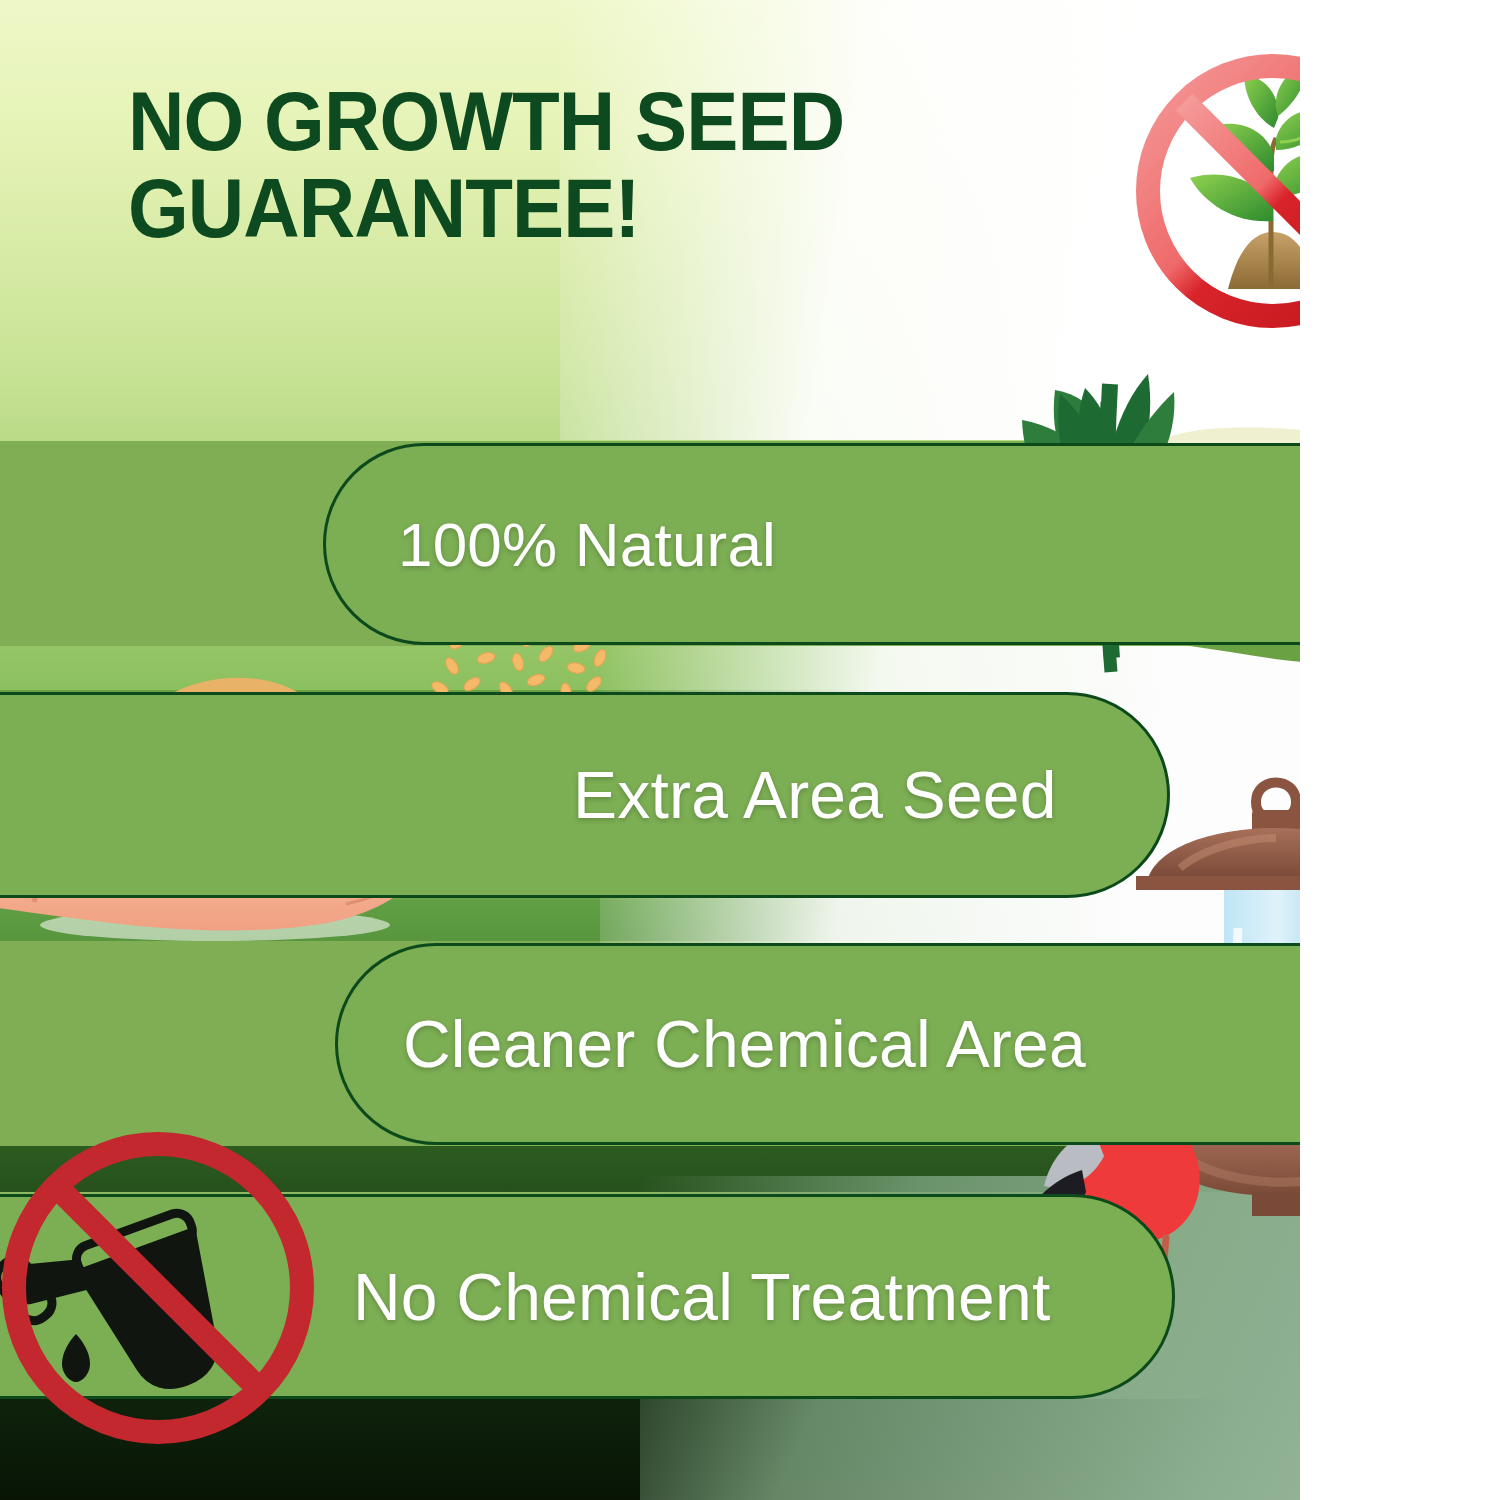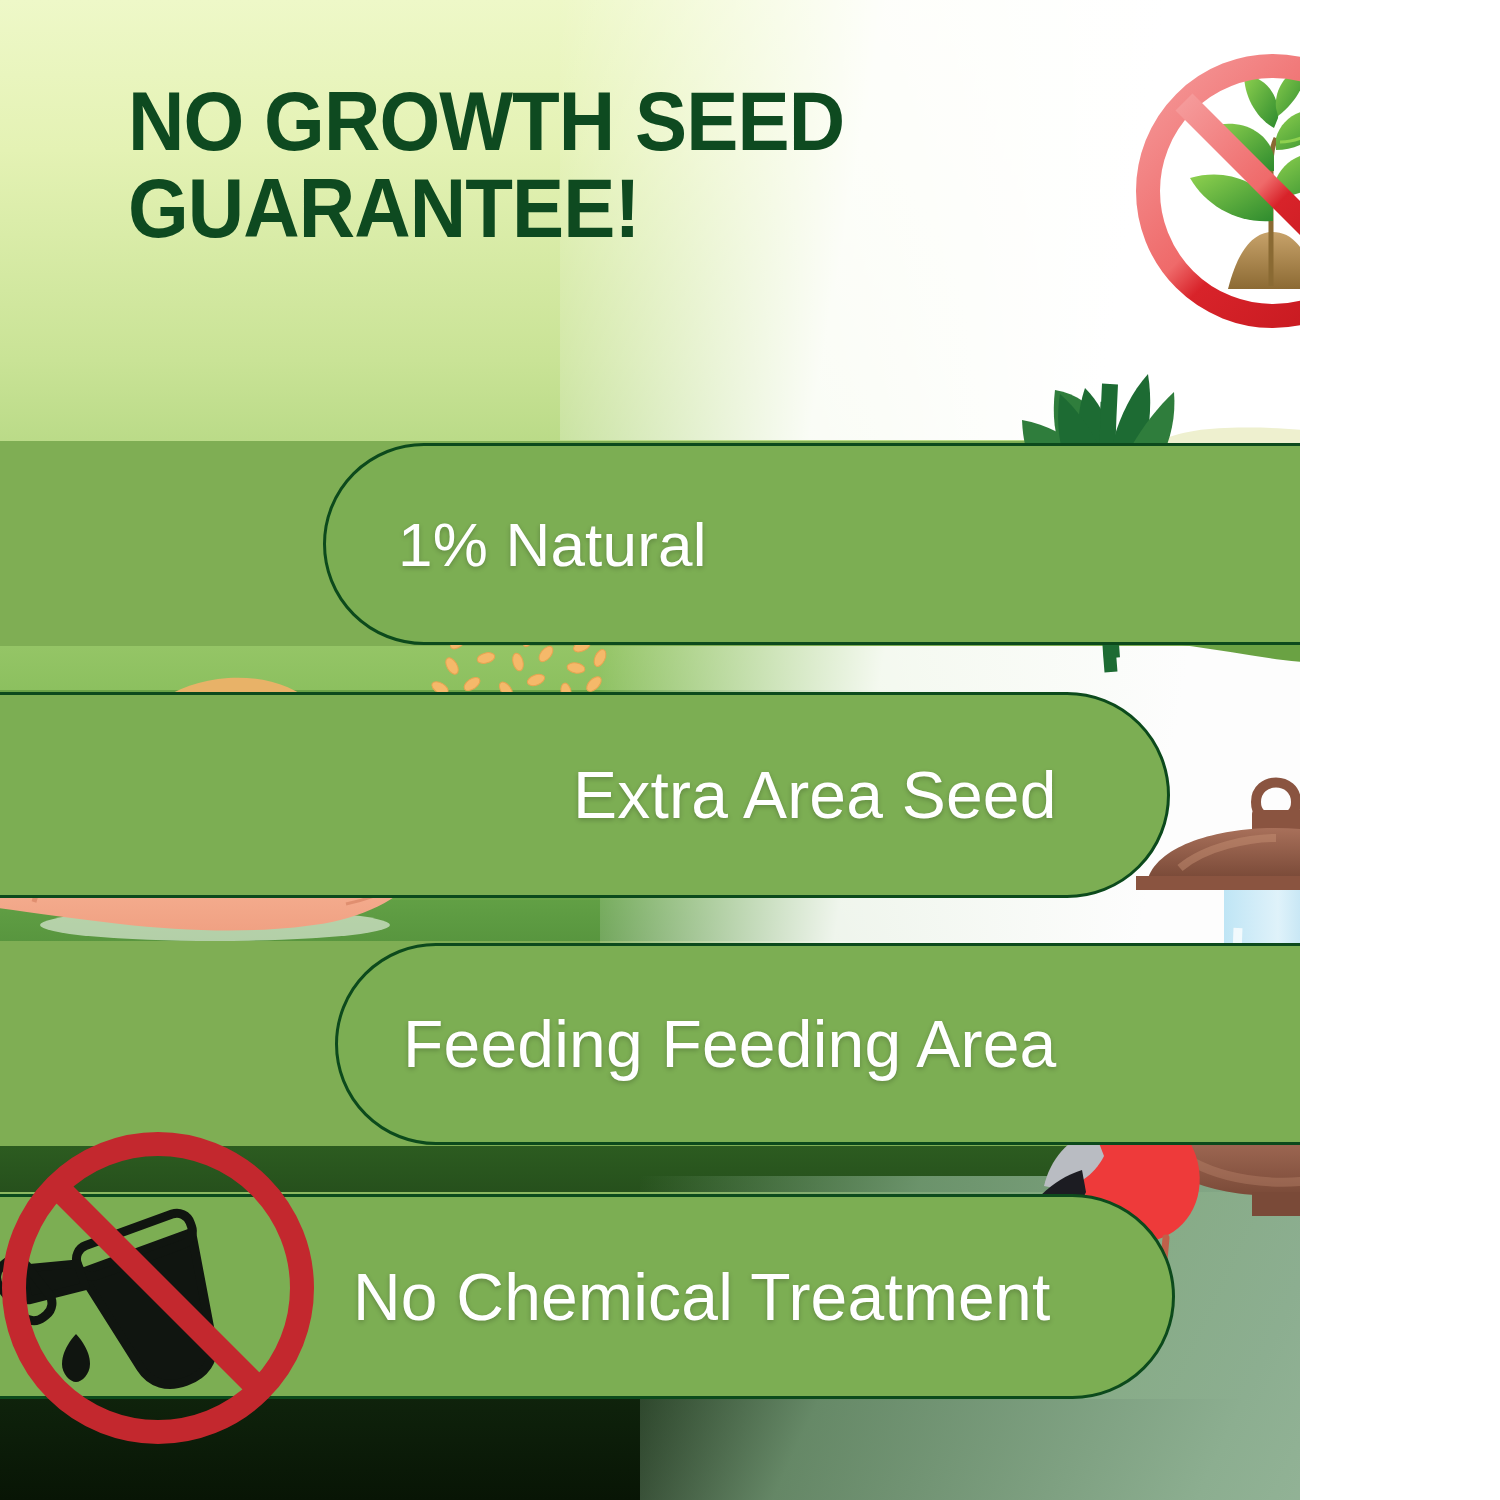--- a/index.html
+++ b/index.html
@@ -368,27 +368,27 @@
         <path d="M74 56 C110 40 150 44 176 64 C156 92 120 100 88 86 Z" fill="#b9bcc2"></path>
         <path d="M96 54 C124 46 152 50 172 62" stroke="#e4e6ea" stroke-width="7" fill="none"></path>
         <path d="M104 74 C134 68 160 72 180 84" stroke="#e4e6ea" stroke-width="6" fill="none"></path>
         <path d="M140 58 C178 54 214 68 238 92 C210 106 172 100 146 82 Z" fill="#1c1c22"></path>
         <path d="M82 174 L80 196 M108 172 L106 194" stroke="#c0604a" stroke-width="7" stroke-linecap="round"></path>
       </g>
     </svg>
   </div>
 
   <div class="pill pill-1">
-    <span>1% Natural</span>
+    <span>100% Natural</span>
   </div>
   <div class="pill pill-2">
     <span>Extra Area Seed</span>
   </div>
   <div class="pill pill-3">
-    <span>Feeding Feeding Area</span>
+    <span>Cleaner Chemical Area</span>
   </div>
   <div class="pill pill-4">
     <span>No Chemical Treatment</span>
   </div>
 
   <div class="no-chem">
     <svg viewBox="0 0 320 320" width="320" height="320">
 
       <g transform="rotate(-20 160 170)">
         <path d="M96 120 L214 120 L196 230 C192 248 178 258 158 258

